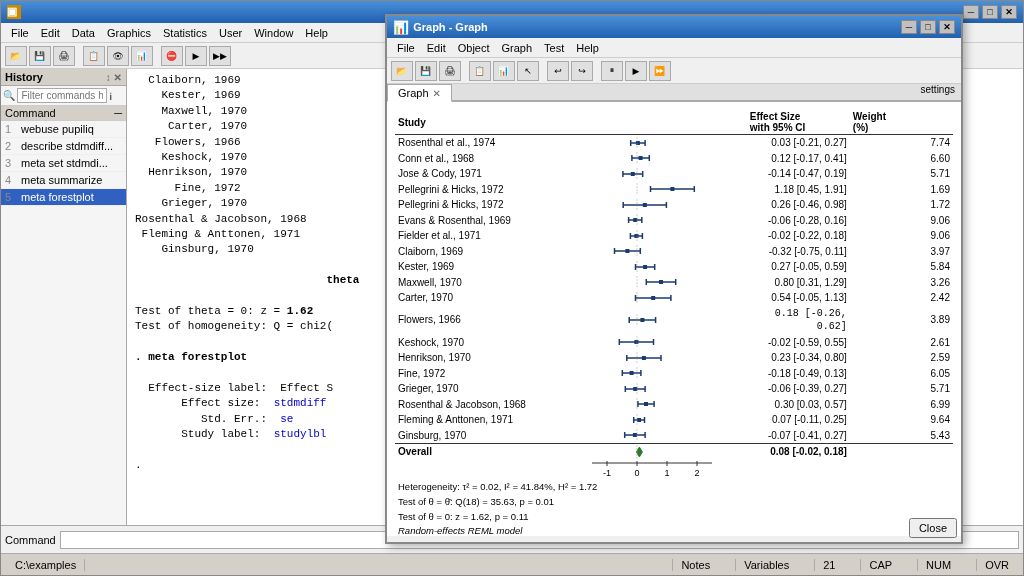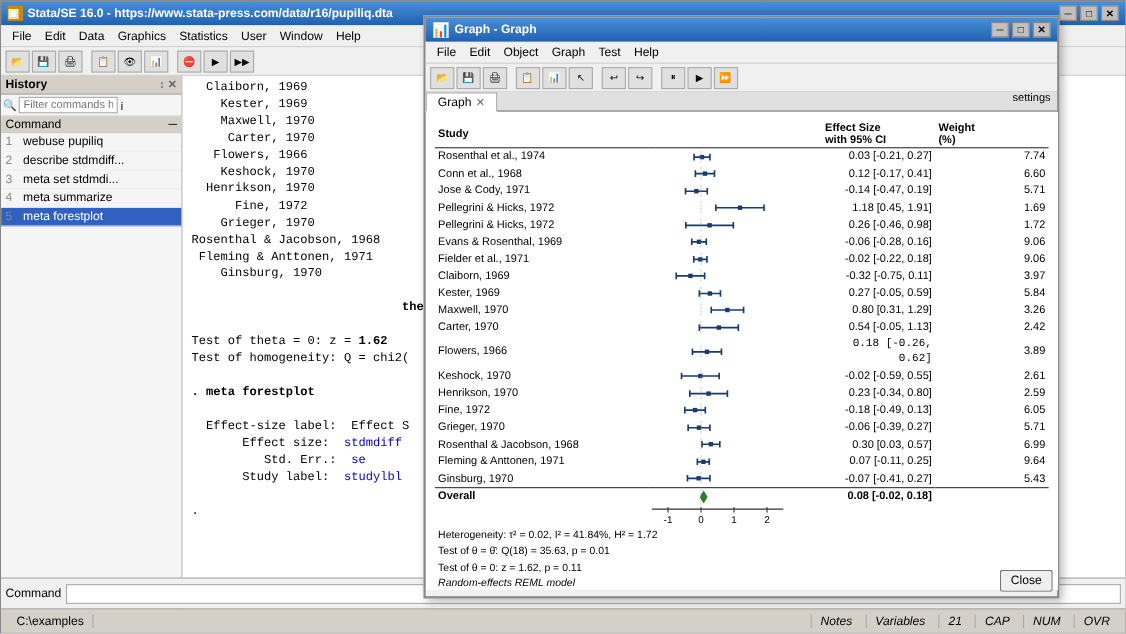--- a/index.html
+++ b/index.html
@@ -51,21 +51,21 @@
     .tb-btn { width: 22px; height: 20px; background: #e0e0e0; border: 1px solid #aaa; display: flex; align-items: center; justify-content: center; font-size: 9px; cursor: pointer; }
     .tb-sep { width: 4px; }
 
     .main-area {
       display: flex;
       height: calc(576px - 22px - 20px - 26px - 22px);
     }
 
     
     .history-panel {
-      width: 165px;
+      width: 126px;
       border-right: 1px solid #aaa;
       display: flex;
       flex-direction: column;
       background: #f5f5f5;
     }
     .panel-header {
       background: #d4d0c8;
       padding: 2px 4px;
       font-size: 11px;
       font-weight: bold;
@@ -113,21 +113,21 @@
       bottom: 0; left: 0; right: 0;
       height: 22px;
       background: #d4d0c8;
       border-top: 1px solid #aaa;
       display: flex;
       align-items: center;
       font-size: 11px;
       padding: 0 6px;
     }
     .status-item { padding: 0 8px; border-right: 1px solid #aaa; }
-    .status-right { margin-left: auto; display: flex; gap: 4px; font-style: italic; }
+    .status-right { margin-left: auto; display: flex; gap: 17px; }
     .status-right-item { padding: 0 8px; border-left: 1px solid #aaa; }
 
     
     .command-bar {
       position: absolute;
       bottom: 22px; left: 0; right: 0;
       height: 28px;
       background: #f0f0f0;
       border-top: 1px solid #aaa;
       display: flex;
@@ -226,21 +226,20 @@
 
     .th-right { text-align: right; }
   </style>
 </head>
 <body>
 
 <div class="stata-window">
 
   <div class="title-bar">
     <span class="title-bar-icon">▣</span>
-    <span>Stata/SE 16.0 - https://www.stata-press.com/data/r16/pupiliq.dta</span>
     <div class="title-bar-controls">
       <div class="title-btn">─</div>
       <div class="title-btn">□</div>
       <div class="title-btn">✕</div>
     </div>
   </div>
 
   <div class="menu-bar">
     <span class="menu-item">File</span>
     <span class="menu-item">Edit</span>

